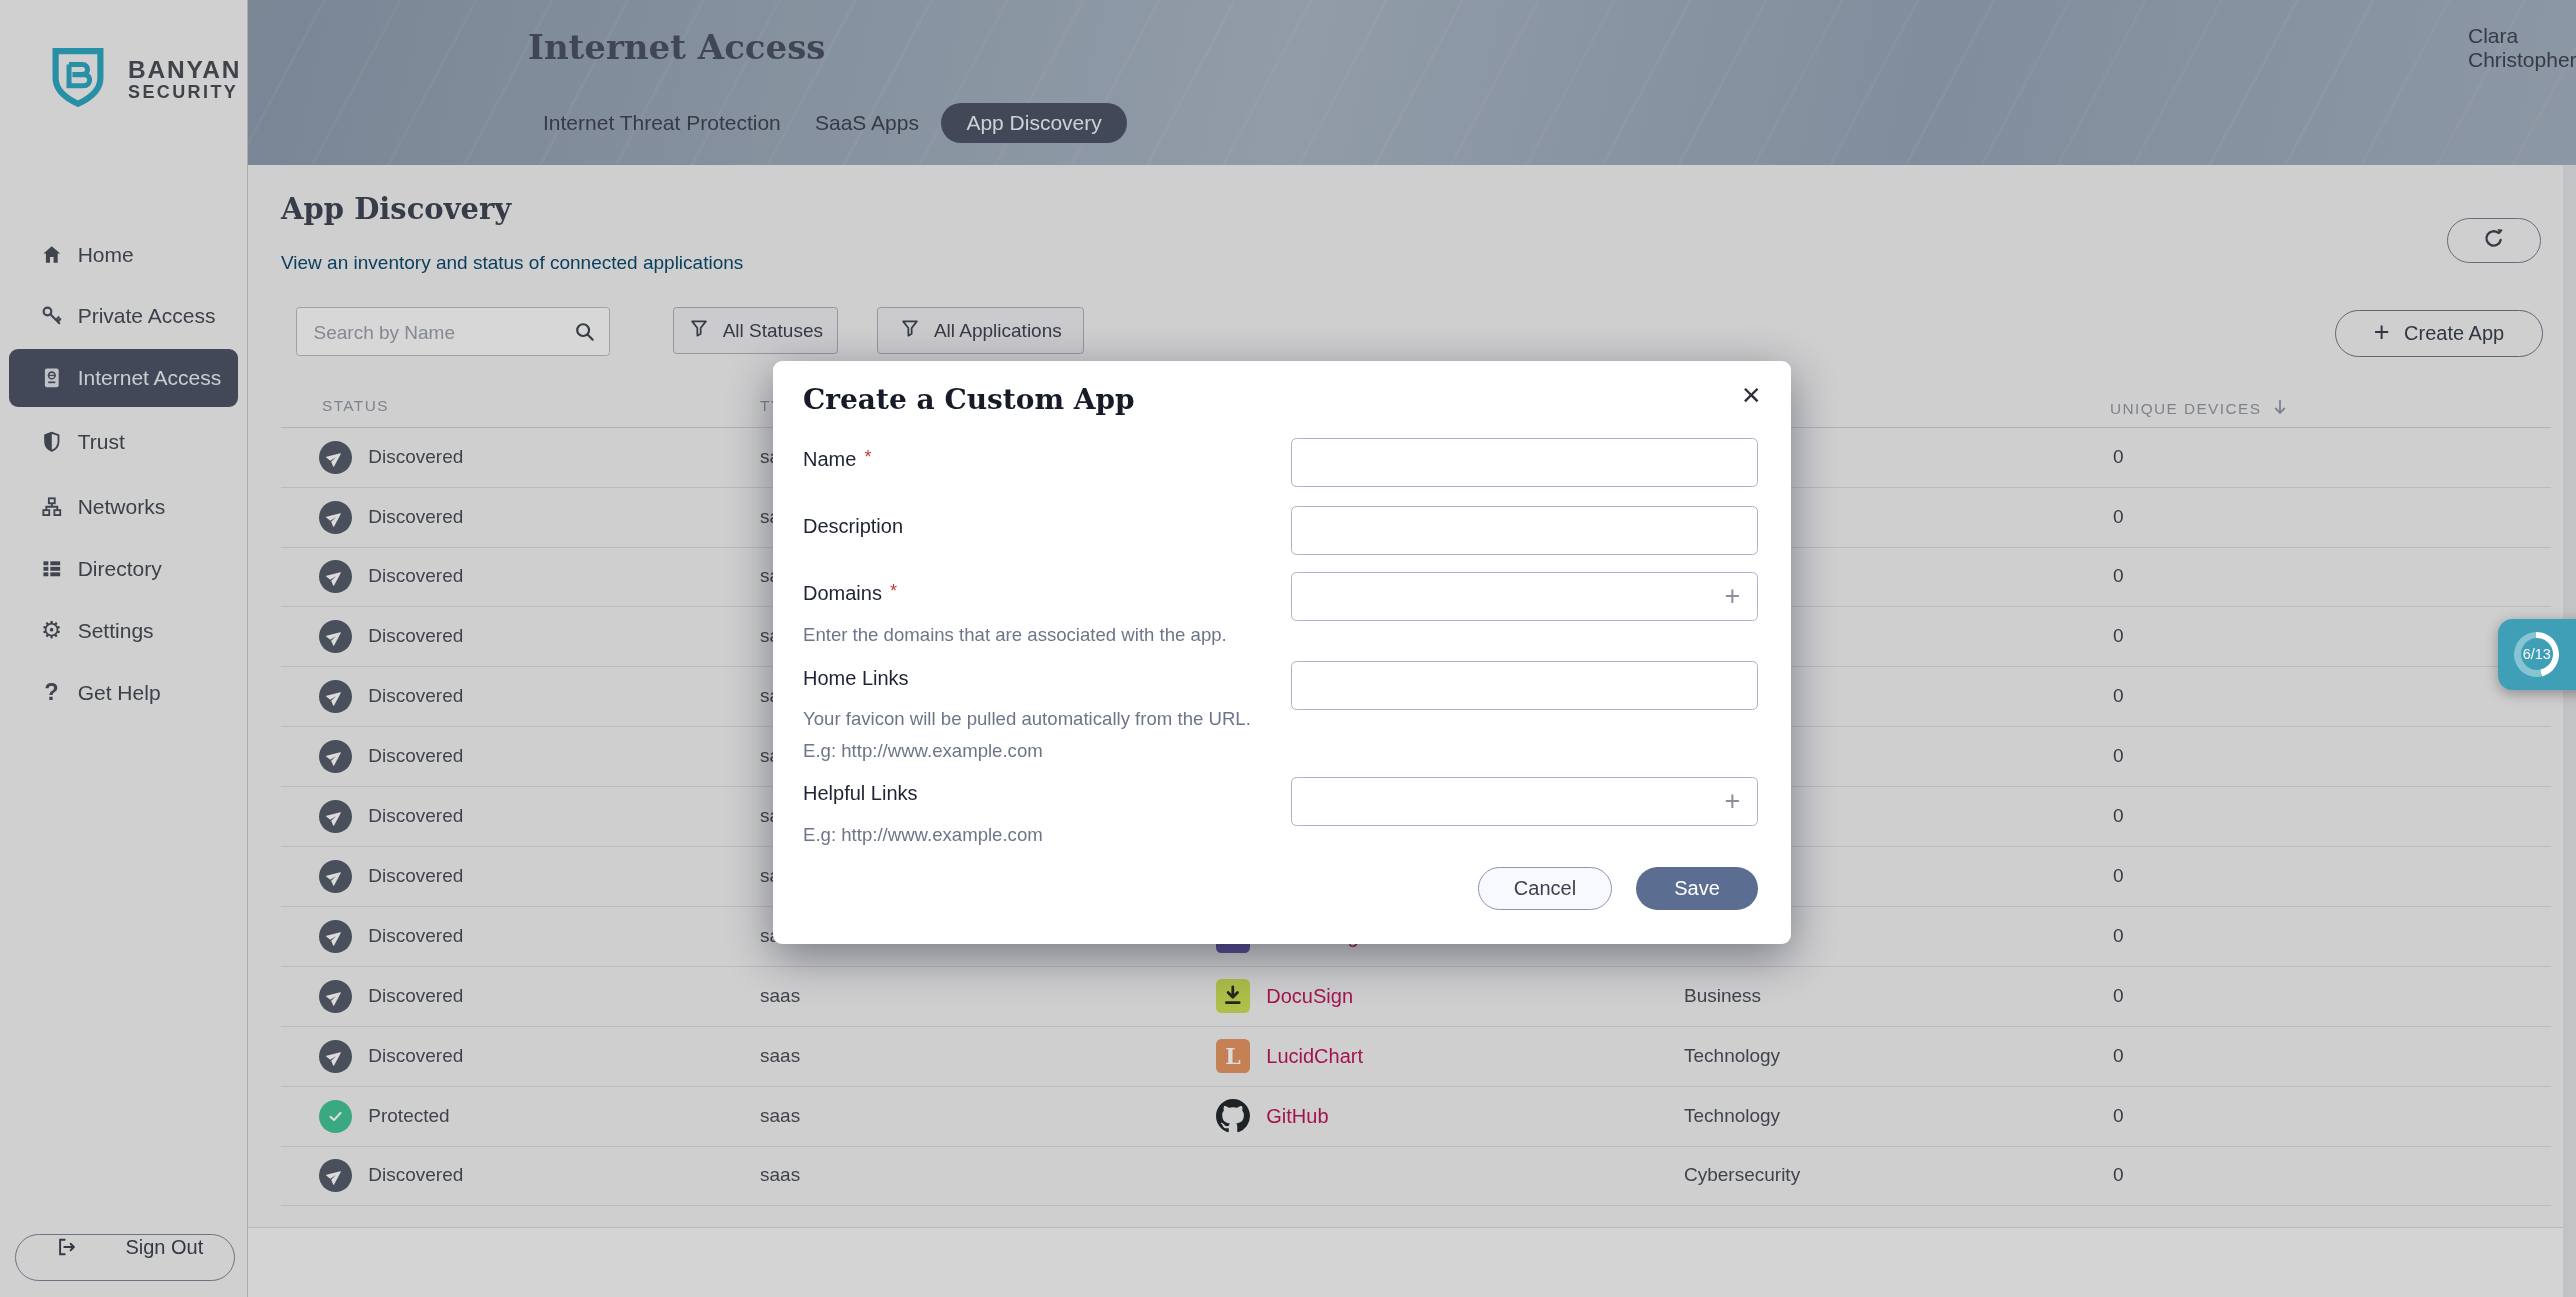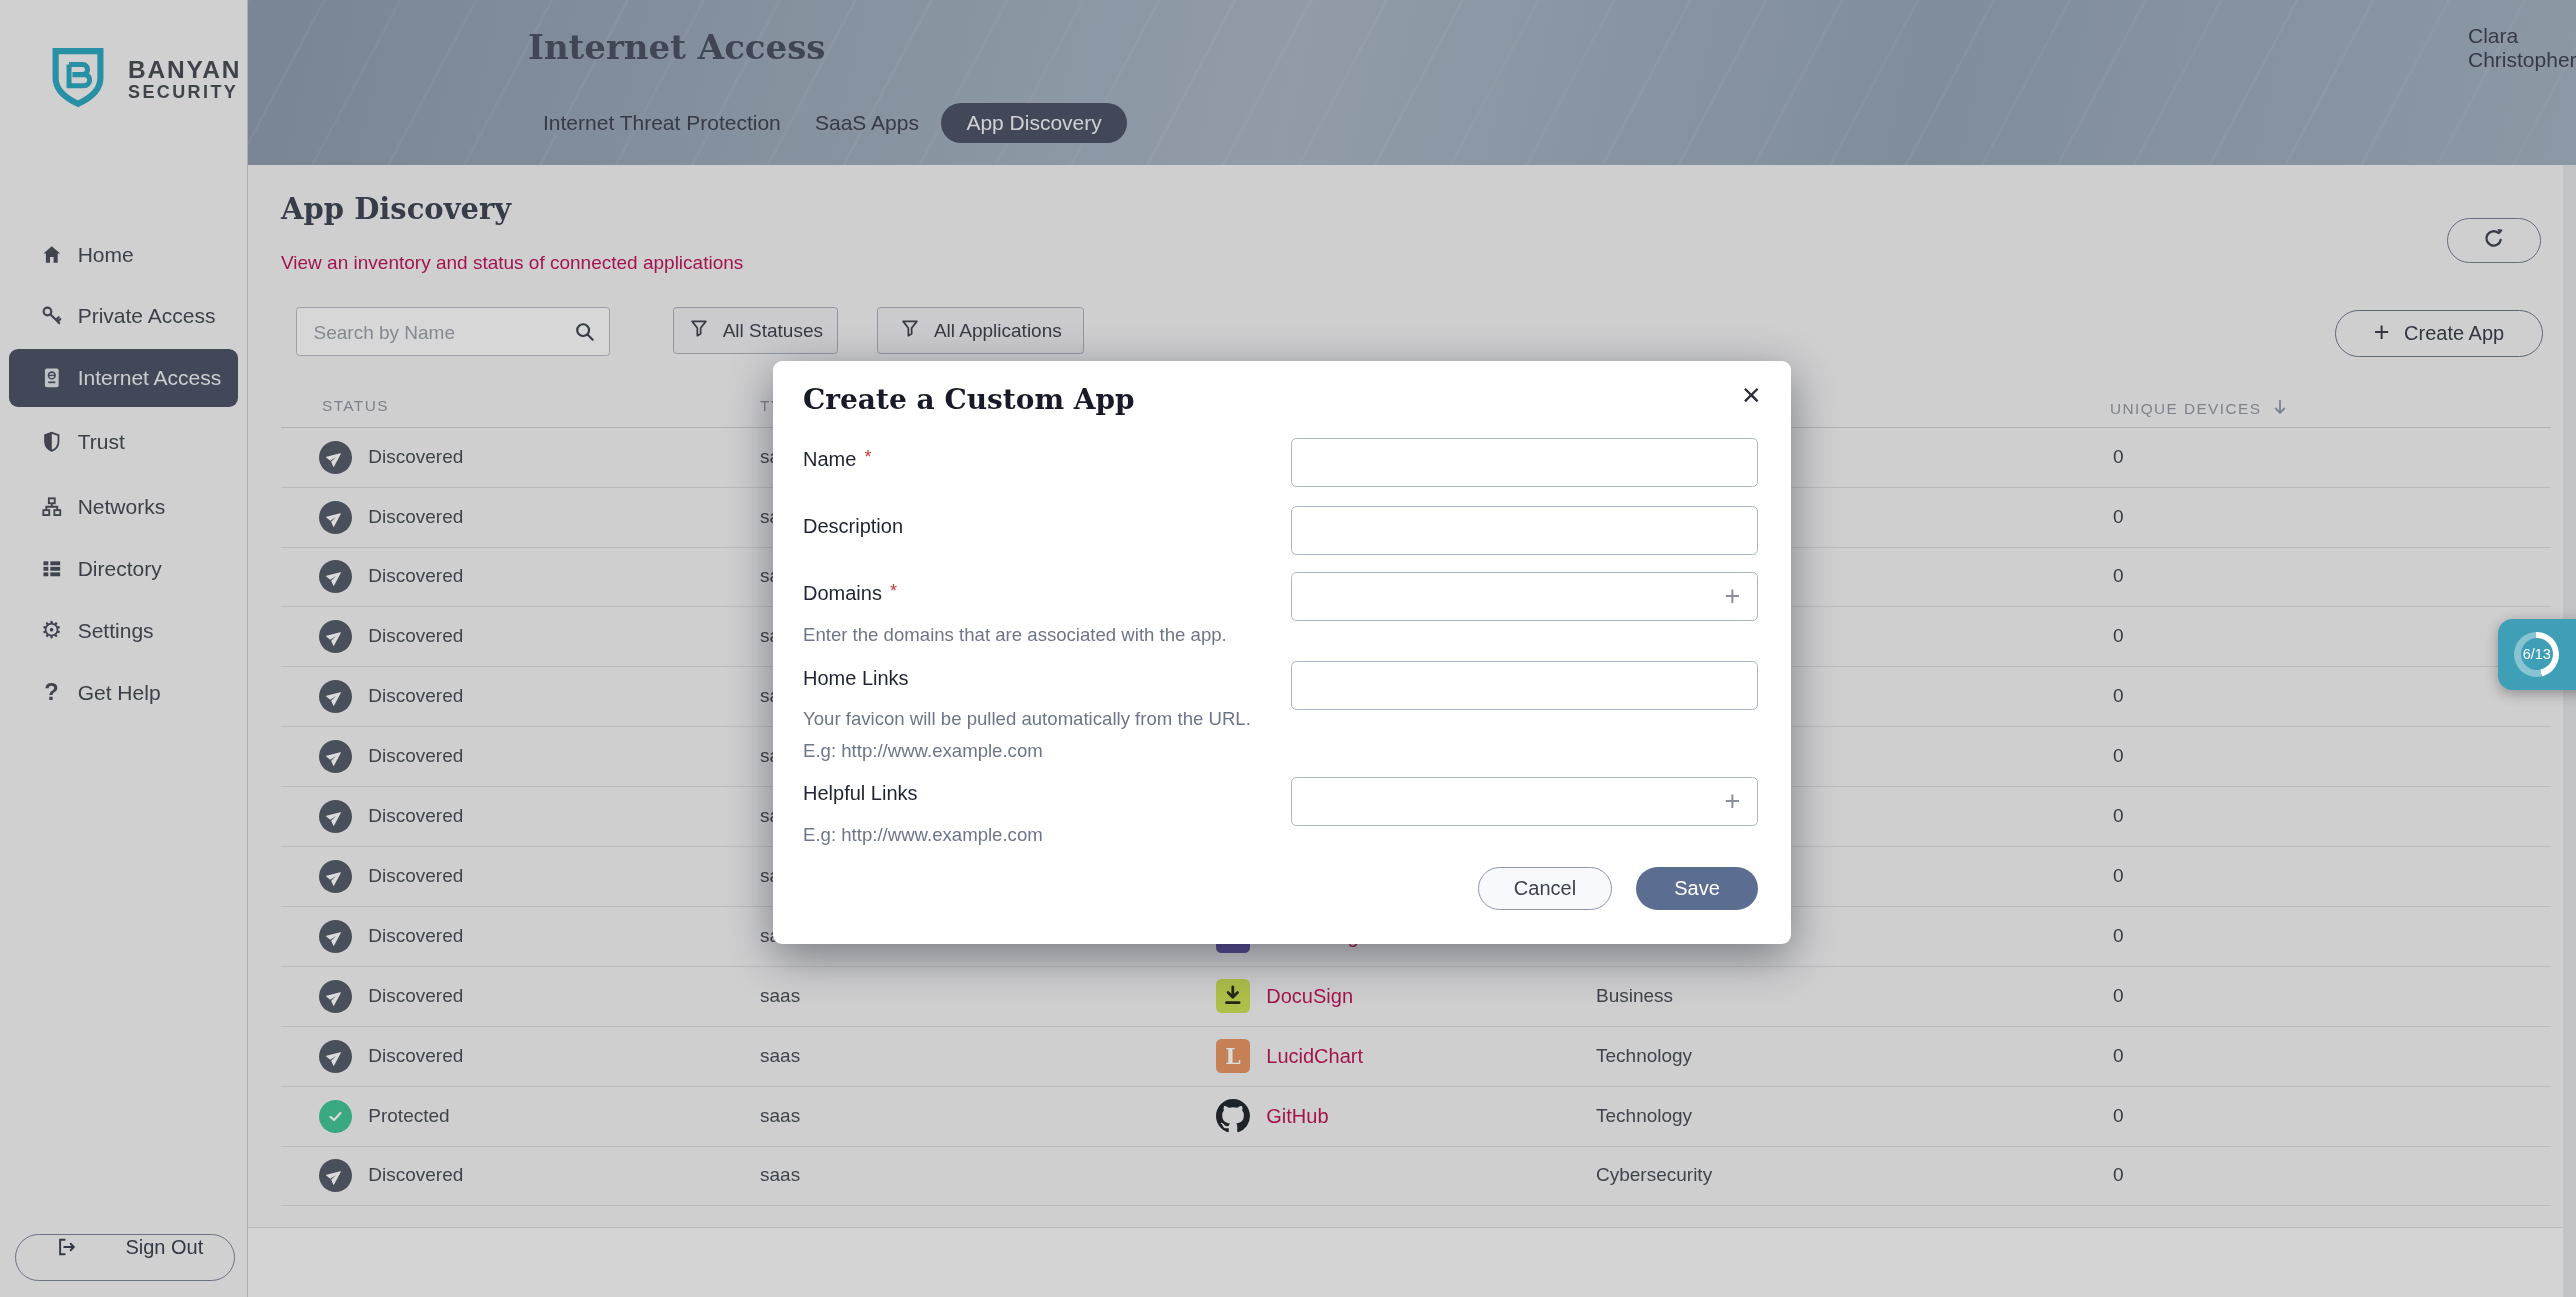--- a/index.html
+++ b/index.html
@@ -33,21 +33,21 @@
   .nav-item.active .nic{margin-left:29px;}
   .glyph{font-size:23.6px;color:#4a505c;line-height:1;}
   .signout{position:absolute;left:15.4px;top:1234px;width:220px;height:47px;border:1.4px solid #7d8597;
        border-radius:23.6px;display:flex;align-items:flex-start;background:transparent;cursor:pointer;
        font-size:20px;color:#3c4250;}
   .signout .so-ic{margin-left:34px;margin-right:47px;display:flex;}
 
   
   .page-title{position:absolute;left:281px;top:192px;font-family:"DejaVu Serif",serif;
        font-weight:700;font-size:29px;color:#3f4654;}
-  .page-sub{position:absolute;left:281px;top:252px;font-size:19px;color:#be185d;}
+  .page-sub{position:absolute;left:281px;top:252px;font-size:19px;color:#0c4a6e;}
   .search-box{position:absolute;left:296px;top:307px;width:312px;height:47px;background:#fbfbfc;
        border:0.9px solid #b9bdc6;border-radius:3.6px;}
   .search-box input{position:absolute;left:14.5px;top:0;width:254px;height:100%;border:none;outline:none;
        background:transparent;font-size:19px;color:#3f4551;font-family:"Liberation Sans",sans-serif;}
   .search-box input::placeholder{color:#9aa0ab;}
   .search-ic{position:absolute;right:12.7px;top:11.8px;}
   .filter-btn{position:absolute;top:307px;height:47px;border:0.9px solid #aab0bd;border-radius:3.6px;
        background:#ededef;display:flex;align-items:center;justify-content:center;gap:12.7px;
        font-size:19px;color:#3f4551;cursor:pointer;}
   .refresh-btn{position:absolute;left:2447px;top:218px;width:94px;height:45px;border-radius:23px;
@@ -62,21 +62,21 @@
   .thead{position:absolute;left:281px;right:25.4px;top:390px;height:36px;
        font-size:15.4px;letter-spacing:1.4px;color:#9298a3;}
   .thead .th{position:absolute;top:7.3px;display:flex;align-items:center;gap:9px;}
   .tbl-divider{position:absolute;left:281px;right:25.4px;top:427px;border-top:0.9px solid #cfd0d4;}
   .trow{position:absolute;left:281px;right:25.4px;height:60px;border-bottom:0.9px solid #d9dade;}
   .cell{position:absolute;top:0;height:100%;display:flex;align-items:center;gap:16.3px;
        font-size:19px;color:#4a4f59;}
   .c-status{left:38px;}
   .c-type{left:479px;}
   .c-app{left:935px;}
-  .c-cat{left:1315px;}
+  .c-cat{left:1403px;}
   .c-dev{left:1832px;color:#3e434d;}
   .sticon{width:33px;height:33px;border-radius:50%;display:flex;align-items:center;justify-content:center;}
   .sticon.disc{background:#565d6a;}
   .sticon.prot{background:#44c495;}
   .appicon{width:34px;height:34px;border-radius:5.4px;display:flex;align-items:center;justify-content:center;}
   .appname{color:#be185d;font-size:20px;font-weight:500;text-decoration:none;cursor:pointer;}
   .lg{color:#fff;font-weight:700;font-size:22px;font-family:"DejaVu Serif",serif;}
   .ms{display:grid;grid-template-columns:15.4px 15.4px;grid-template-rows:15.4px 15.4px;gap:2.7px;}
   .ms i{display:block;}
 

